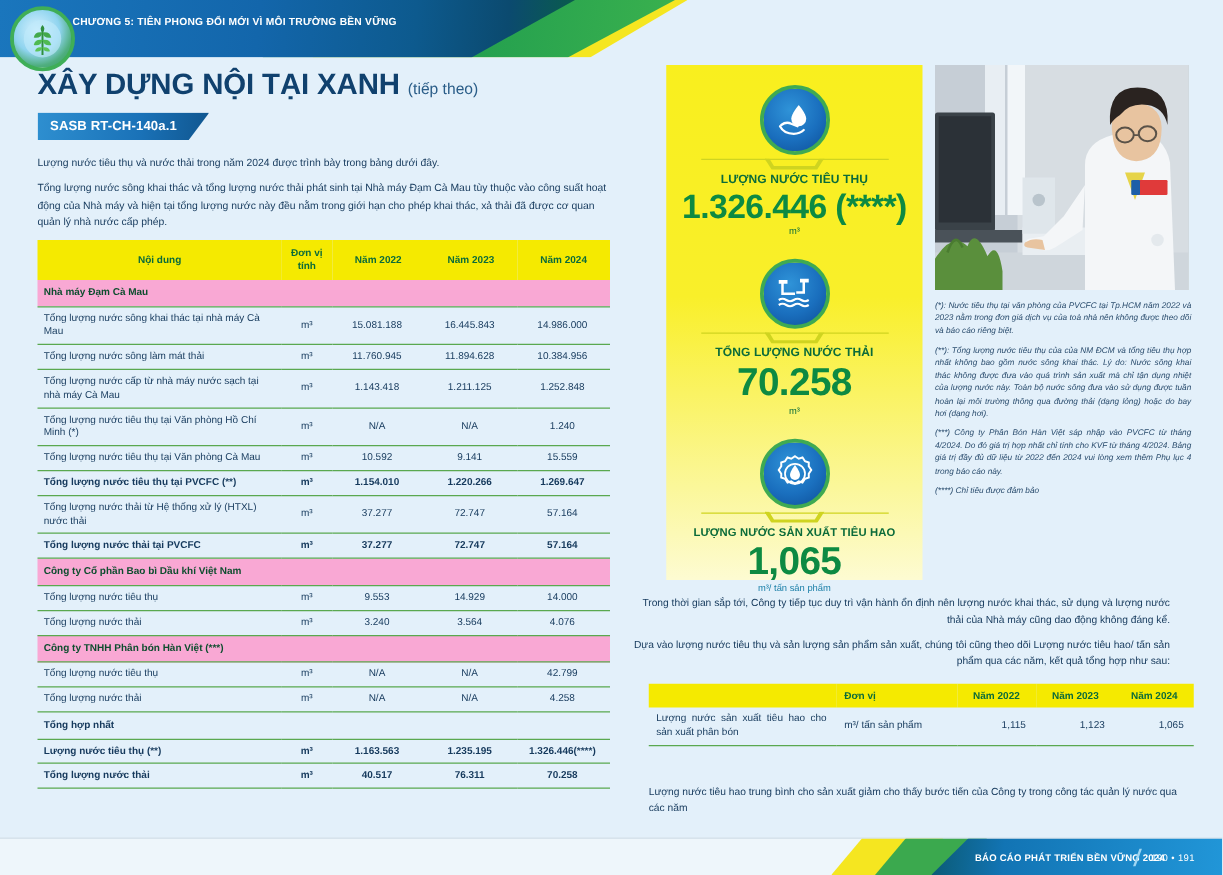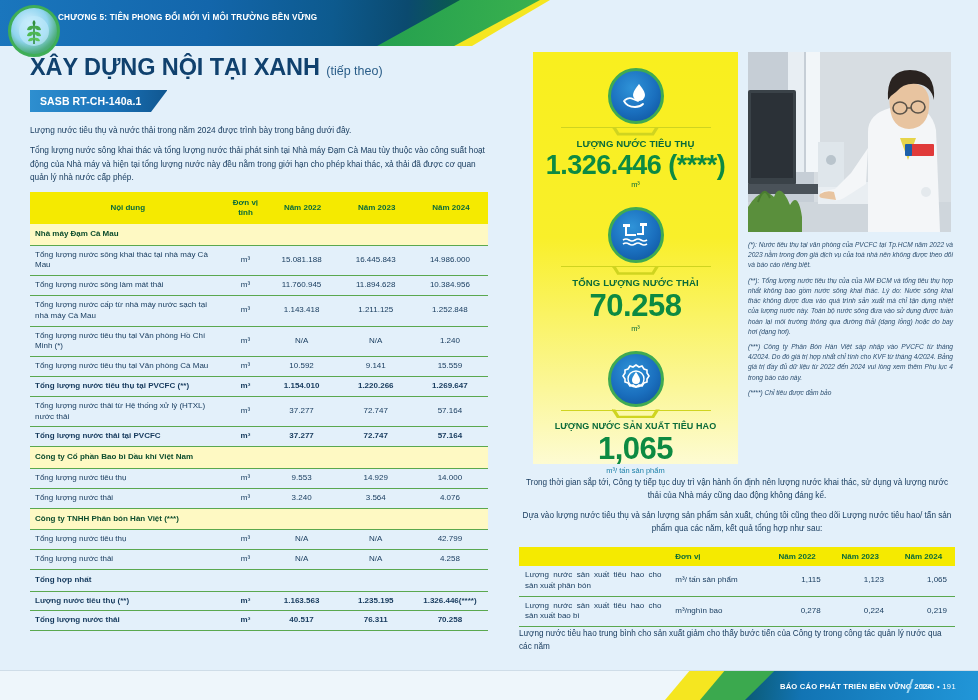--- a/index.html
+++ b/index.html
@@ -83,21 +83,21 @@
 
   table.main-tbl td{
     font-size:8px; padding:4px 4px; vertical-align:middle;
     border-bottom:1px solid #5aa84f; color:#15395c; line-height:1.35;
   }
   table.main-tbl td.lbl{ text-align:left; padding-left:5px; }
   table.main-tbl td.unit{ text-align:center; }
   table.main-tbl td.num{ text-align:center; padding-right:6px; }
 
   tr.group td{
-    background:#fef9c3; font-weight:bold; color:#0d4d2e; padding:5px 5px;
+    background:#f9a8d4; font-weight:bold; color:#0d4d2e; padding:5px 5px;
     border-bottom:1px solid #5aa84f;
   }
   tr.group.plain td{ background:transparent; color:#15395c; }
   tr.bold td{ font-weight:bold; }
 
   
   .kpi-card{
     position:absolute; left:533px; top:52px; width:205px; height:412px;
     background:linear-gradient(180deg,#f9ef1e 0%,#f9ef2a 45%,#fbf79a 82%,#fdfbd2 100%);
     text-align:center;
@@ -143,22 +143,22 @@
   
   .footnotes{
     position:absolute; left:748px; top:240px; width:205px;
     font-size:6.6px; line-height:1.55; color:#2b4d6e; font-style:italic;
     text-align:justify;
   }
   .footnotes p{ margin-bottom:5px; }
 
   
   .br-text{
-    position:absolute; left:519px; top:476px; width:436px;
-    font-size:8.2px; line-height:1.6; color:#15395c; text-align:center;
+    position:absolute; left:500px; top:476px; width:436px;
+    font-size:8.2px; line-height:1.6; color:#15395c; text-align:right;
   }
   .br-text p{ margin-bottom:7px; }
 
   table.small-tbl{
     position:absolute; left:519px; top:547px; width:436px; border-collapse:collapse;
   }
   table.small-tbl th{
     background:#f5ea00; color:#0b6b3a; font-size:8px; font-weight:bold;
     padding:5px 4px; text-align:center;
   }
@@ -475,27 +475,20 @@
     </tr>
   </thead>
   <tbody id="small-tbody">
       <tr>
         <td class="lbl">Lượng nước sản xuất tiêu hao cho sản xuất phân bón</td>
         <td class="unit">m³/ tấn sản phẩm</td>
         <td class="num">1,115</td>
         <td class="num">1,123</td>
         <td class="num">1,065</td>
       </tr>
-      <tr>
-        <td class="lbl">Lượng nước sản xuất tiêu hao cho sản xuất bao bì</td>
-        <td class="unit">m³/nghìn bao</td>
-        <td class="num">0,278</td>
-        <td class="num">0,224</td>
-        <td class="num">0,219</td>
-      </tr>
     </tbody>
 </table>
 
 <div class="br-closing">Lượng nước tiêu hao trung bình cho sản xuất giảm cho thấy bước tiến của Công ty trong công tác quản lý nước qua các năm</div>
 
 <div class="footer">
   <div class="f-yellow"></div>
   <div class="f-green"></div>
   <div class="f-blue"></div>
   <div class="f-title">BÁO CÁO PHÁT TRIỂN BỀN VỮNG 2024</div>

